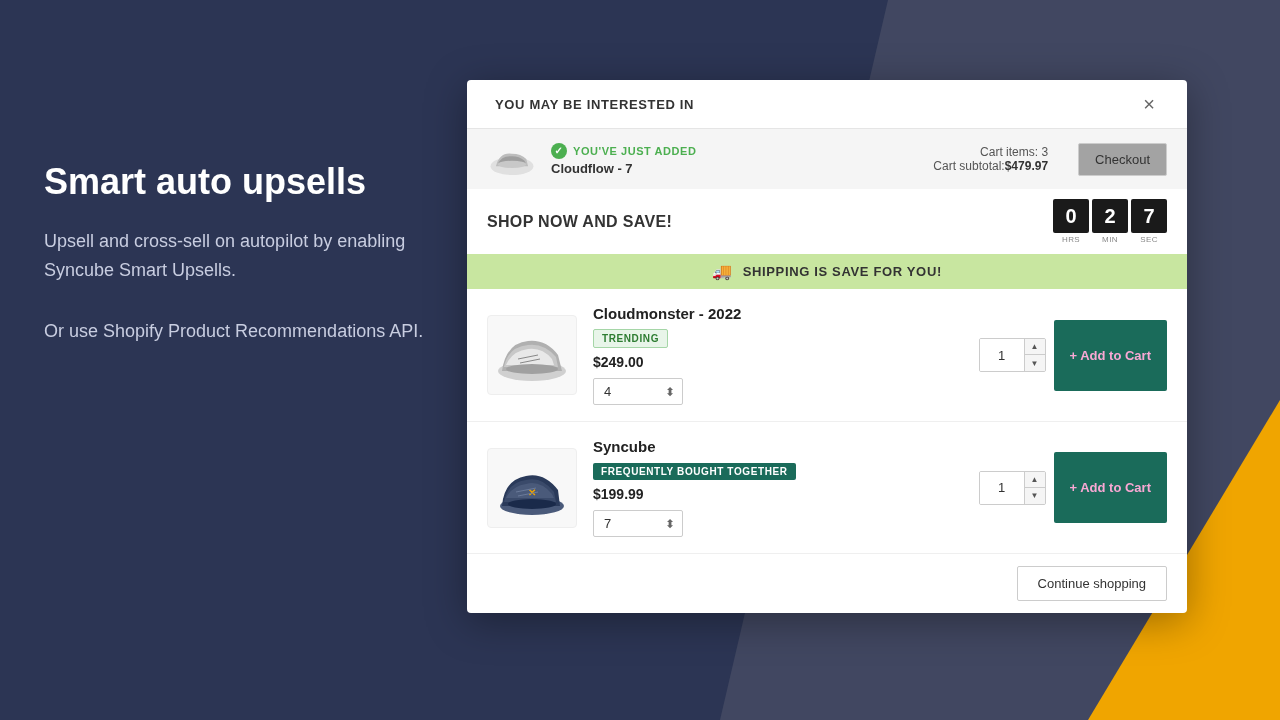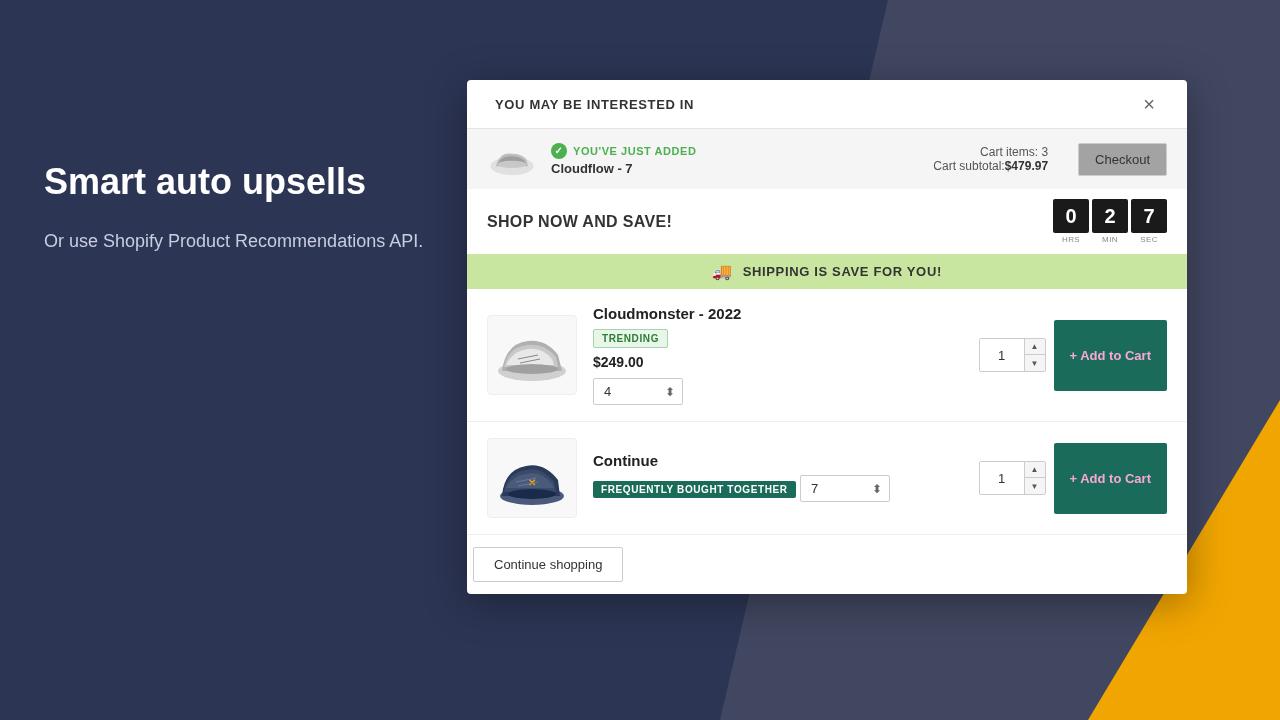--- a/index.html
+++ b/index.html
@@ -393,22 +393,23 @@
       padding: 28px 16px;
       font-size: 13px;
       font-weight: 600;
       cursor: pointer;
       border-radius: 2px;
       white-space: nowrap;
     }
 
     
     .modal-footer {
-      padding: 12px 6px;
-      display: flex;
+      padding: 12px 20px;
+      display: flex;
+      justify-content: flex-end;
     }
 
     .continue-shopping-btn {
       background: #fff;
       border: 1px solid #ccc;
       padding: 9px 20px;
       font-size: 13px;
       cursor: pointer;
       border-radius: 2px;
       color: #333;
@@ -418,20 +419,21 @@
   </style>
 </head>
 <body>
 
 <div class="bg-main"></div>
 <div class="bg-triangle-gray"></div>
 <div class="bg-triangle-yellow"></div>
 
 <div class="left-panel">
   <h1>Smart auto upsells</h1>
+  <p>Upsell and cross-sell on autopilot by enabling Syncube Smart Upsells.</p>
   <p>Or use Shopify Product Recommendations API.</p>
 </div>
 
 <div class="modal-overlay">
 
   <div class="modal-header">
     <span class="modal-title">YOU MAY BE INTERESTED IN</span>
     <button class="close-btn">×</button>
   </div>
 
@@ -533,22 +535,23 @@
         <path d="M14 40 Q20 28 34 26 Q48 22 60 36 L62 40 Z" fill="#4a5a7a"></path>
 
         <text x="36" y="38" font-size="10" fill="#f0a500" font-weight="bold">✕</text>
 
         <line x1="24" y1="34" x2="44" y2="30" stroke="#6a7a9a" stroke-width="1"></line>
         <line x1="26" y1="38" x2="46" y2="34" stroke="#6a7a9a" stroke-width="1"></line>
         <ellipse cx="40" cy="46" rx="24" ry="5" fill="#1a2a4a"></ellipse>
       </svg>
     </div>
     <div class="product-details">
-      <div class="product-name">Continue</div>
+      <div class="product-name">Syncube</div>
       <span class="badge badge-fbt">FREQUENTLY BOUGHT TOGETHER</span>
+      <div class="product-price">$199.99</div>
       <div class="size-select-wrap">
         <select class="size-select">
           <option>5</option>
           <option>6</option>
           <option selected="">7</option>
           <option>8</option>
           <option>9</option>
         </select>
         <span class="select-arrow">⬍</span>
       </div>

